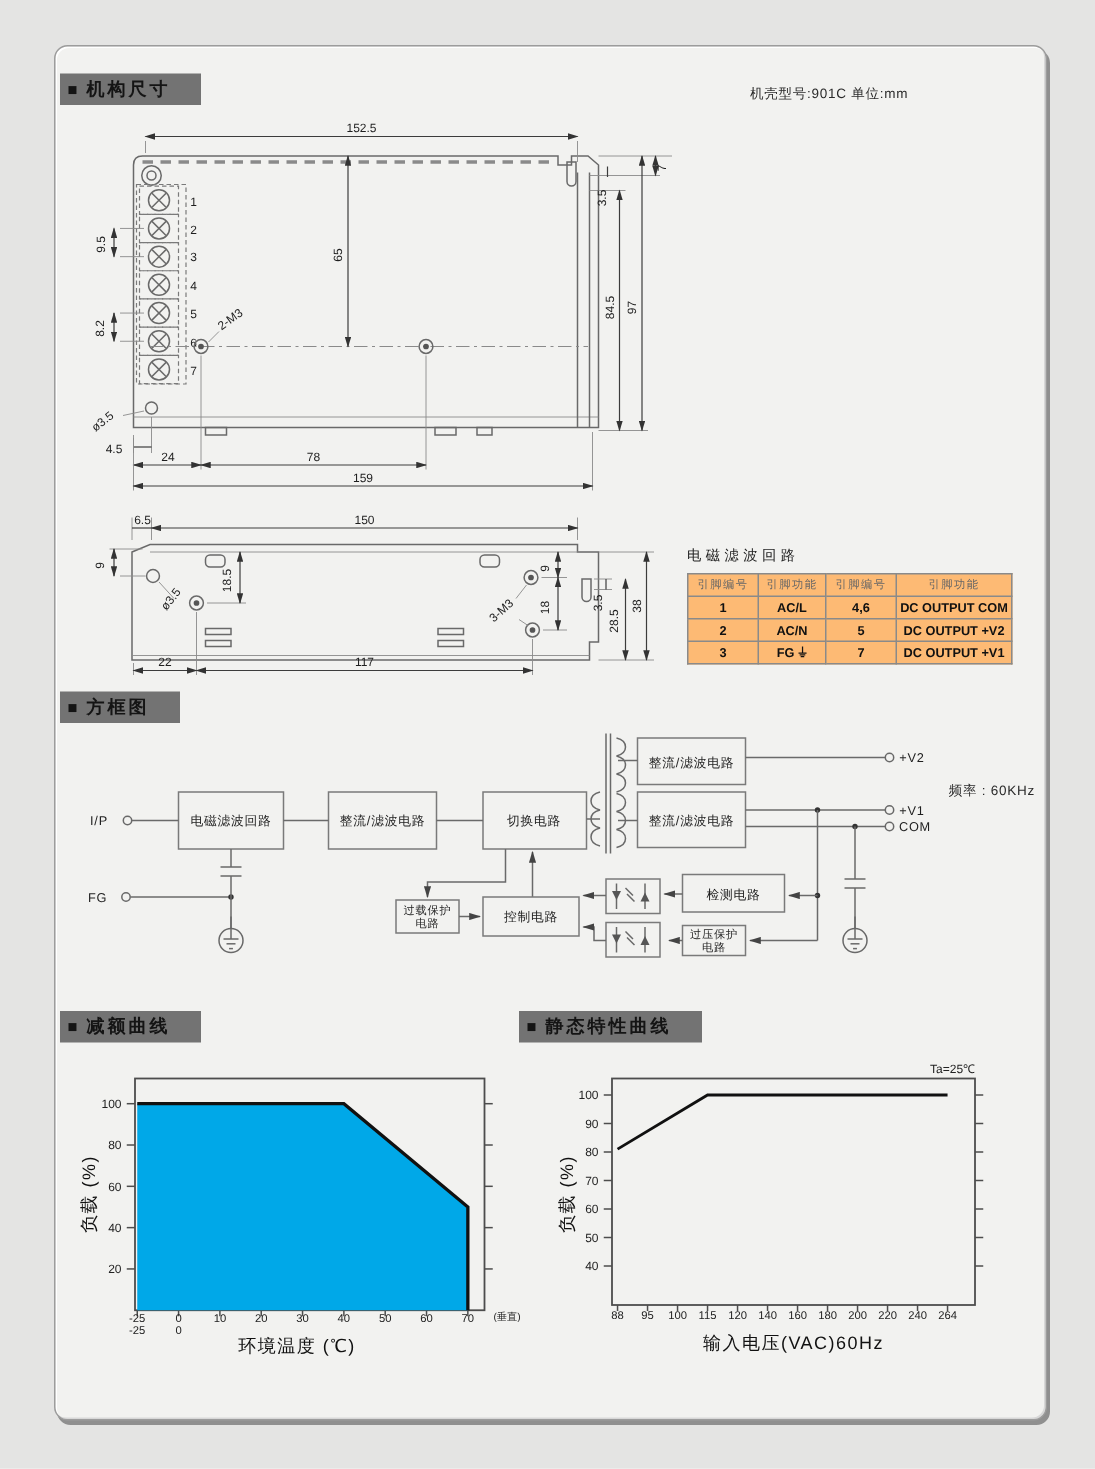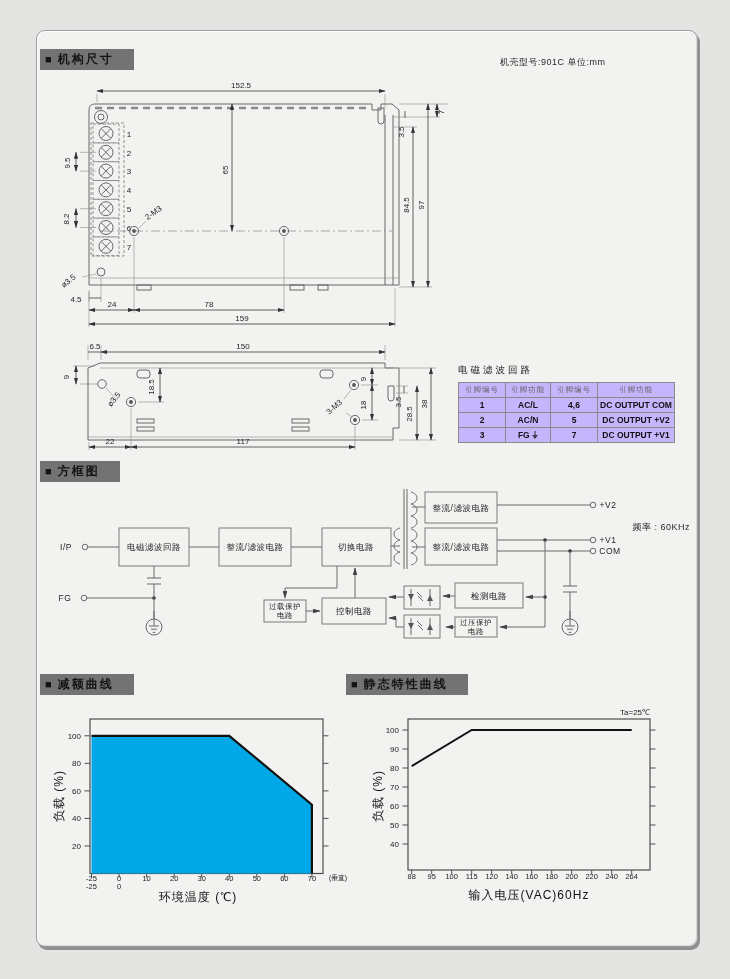--- a/index.html
+++ b/index.html
@@ -32,21 +32,21 @@
   .btx{font-size:8.5px;fill:#1f1f1f;text-anchor:middle;letter-spacing:0.5px;}
   .wire{stroke:#6a6a6a;stroke-width:1;fill:none;}
   .bx{fill:#f2f2f0;stroke:#7a7a7a;stroke-width:1;}
   .frame{stroke:#4d4d4d;stroke-width:1.2;fill:none;}
   .tick{stroke:#4d4d4d;stroke-width:1;}
   .ticklab{font-size:7.5px;fill:#222;text-anchor:middle;}
   .yticklab{font-size:8px;fill:#222;text-anchor:end;}
   .axis-title{font-size:12px;fill:#111;text-anchor:middle;letter-spacing:1px;}
   .tblwrap{position:absolute;}
   .tbl-title{font-size:9.5px;color:#222;letter-spacing:3px;margin-bottom:5px;}
-  table.term{border-collapse:collapse;background:#c4b5fd;}
+  table.term{border-collapse:collapse;background:#fdba74;}
   table.term th,table.term td{
     border:1px solid #8a8a8a;text-align:center;padding:0;
     height:14px;font-size:8.5px;color:#111;
   }
   table.term th{font-weight:normal;font-size:7.5px;color:#666;letter-spacing:1px;}
   table.term td{font-weight:bold;}
   .c1{width:46px;} .c2{width:44px;} .c3{width:46px;} .c4{width:76px;}
 </style>
 </head>
 <body>

